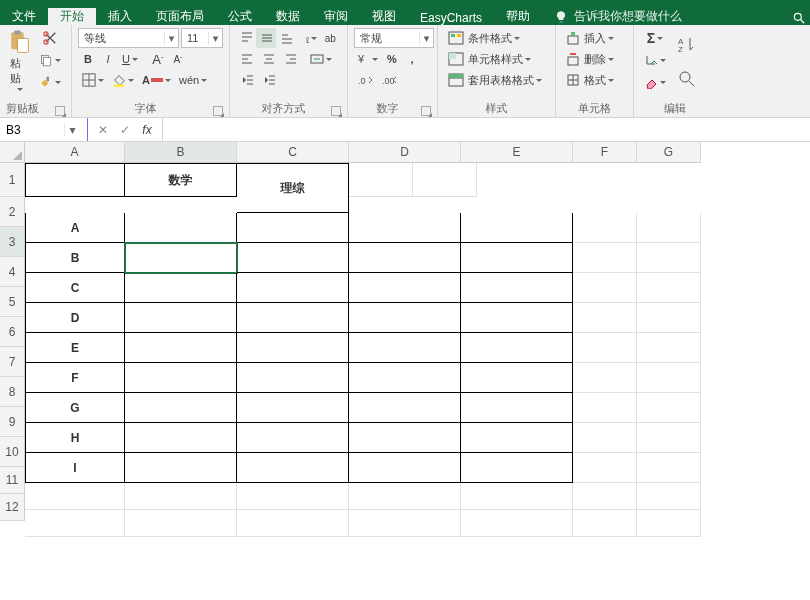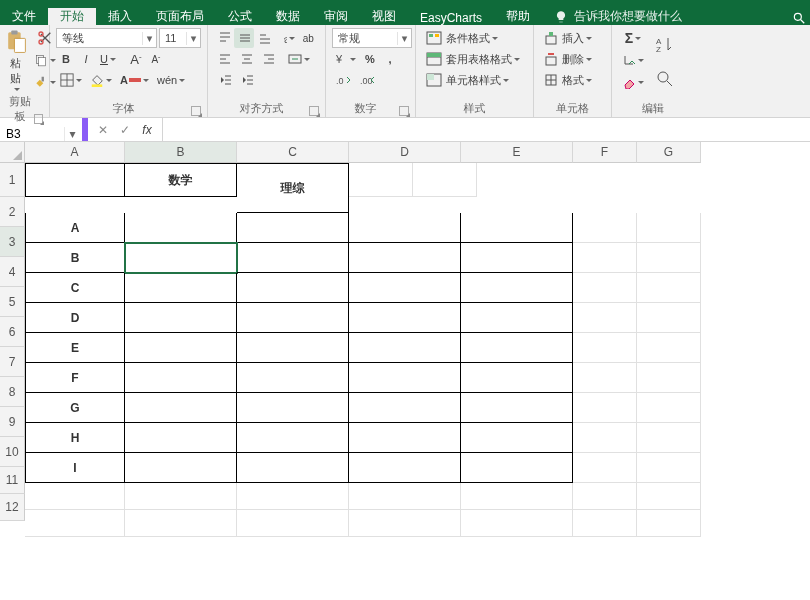--- a/index.html
+++ b/index.html
@@ -27,21 +27,21 @@
 .sel{display:flex;align-items:center;height:20px;border:1px solid #bfbfbf;background:#fff;font-size:11px}
 .sel .v{padding:0 5px;flex:1;white-space:nowrap;overflow:hidden}
 .sel .ar{width:14px;text-align:center;border-left:1px solid #e3e3e3;color:#666}
 .mini{width:10px;height:10px;border:1px solid #aaa;position:relative;margin-left:auto;align-self:flex-end}
 .mini::after{content:"";position:absolute;right:-2px;bottom:-2px;border-right:4px solid #888;border-top:4px solid transparent}
 .hl{display:flex;gap:0;align-items:center}
 .grouphead{display:flex;justify-content:space-between;align-items:flex-end}
 
 
 .fbar{display:flex;align-items:stretch;height:24px;border-bottom:1px solid #d4d4d4;font-size:12px}
-.namebox{width:88px;border-right:6px solid #8b5cf6;display:flex;align-items:flex-end}
+.namebox{width:88px;border-right:1px solid #8b5cf6;display:flex;align-items:center}
 .namebox input{border:0;width:64px;padding:0 6px;font-size:12px;outline:none}
 .namebox .ar{width:16px;text-align:center;color:#666;border-left:1px solid #e8e8e8}
 .fbtns{display:flex;align-items:center;gap:0;padding:0 4px;border-right:1px solid #d4d4d4}
 .fbtns .b{width:22px;text-align:center;color:#8a8a8a;cursor:pointer}
 .fbox{flex:1}
 .fbox input{border:0;width:100%;height:100%;padding:0 6px;outline:none;font-size:12px}
 
 
 .sheet{display:flex;height:calc(600px - 25px - 93px - 24px);font-size:12px;color:#333;position:relative}
 .corner{width:25px;height:21px;border-right:1px solid #ccc;border-bottom:1px solid #ccc;background:#f3f3f3;position:relative}
@@ -87,21 +87,21 @@
   <div class="search">
     <svg width="14" height="14" viewBox="0 0 24 24">
         <circle cx="10" cy="10" r="6" fill="none" stroke="#fff" stroke-width="2"></circle>
         <line x1="15" y1="15" x2="21" y2="21" stroke="#fff" stroke-width="2"></line>
       </svg>
   </div>
 </div>
 
 <div class="ribbon">
 
-  <div class="group" style="width:50px">
+  <div class="group" style="width:72px">
     <div class="controls">
       <div class="btn big dd">
         <svg viewBox="0 0 32 32">
             <rect x="6" y="4" width="16" height="22" rx="2" fill="#d9b36c"></rect>
             <rect x="10" y="2" width="8" height="5" rx="1" fill="#9b9b9b"></rect>
             <rect x="14" y="12" width="14" height="18" rx="1" fill="#fff" stroke="#c28c2a"></rect>
           </svg>
         <span>粘贴</span>
       </div>
       <div style="display:flex;flex-direction:column;gap:2px">
@@ -333,31 +333,31 @@
         <svg width="16" height="14">
             <rect x="1" y="1" width="14" height="12" fill="none" stroke="#555"></rect>
             <rect x="3" y="3" width="4" height="3" fill="#5fb878"></rect>
             <rect x="9" y="3" width="4" height="3" fill="#ffb800"></rect>
           </svg>
         <span style="margin-left:4px">条件格式</span>
       </div>
       <div class="btn dd" style="justify-content:flex-start;width:108px">
         <svg width="16" height="14">
             <rect x="1" y="1" width="14" height="12" fill="none" stroke="#555"></rect>
-            <line x1="1" y1="5" x2="15" y2="5" stroke="#555"></line>
-            <rect x="1" y="1" width="14" height="4" fill="#5fb878"></rect>
-          </svg>
-        <span style="margin-left:4px">套用表格格式</span>
+            <rect x="1" y="1" width="7" height="6" fill="#cce6d6"></rect>
+          </svg>
+        <span style="margin-left:4px">单元格样式</span>
       </div>
       <div class="btn dd" style="justify-content:flex-start;width:108px">
         <svg width="16" height="14">
             <rect x="1" y="1" width="14" height="12" fill="none" stroke="#555"></rect>
-            <rect x="1" y="1" width="7" height="6" fill="#cce6d6"></rect>
-          </svg>
-        <span style="margin-left:4px">单元格样式</span>
+            <line x1="1" y1="5" x2="15" y2="5" stroke="#555"></line>
+            <rect x="1" y="1" width="14" height="4" fill="#5fb878"></rect>
+          </svg>
+        <span style="margin-left:4px">套用表格格式</span>
       </div>
     </div>
     <div class="label">样式</div>
   </div>
 
   <div class="group" style="width:78px">
     <div class="rows">
       <div class="btn dd" style="justify-content:flex-start;width:68px">
         <svg width="14" height="14">
             <rect x="2" y="5" width="10" height="8" fill="none" stroke="#555"></rect>

